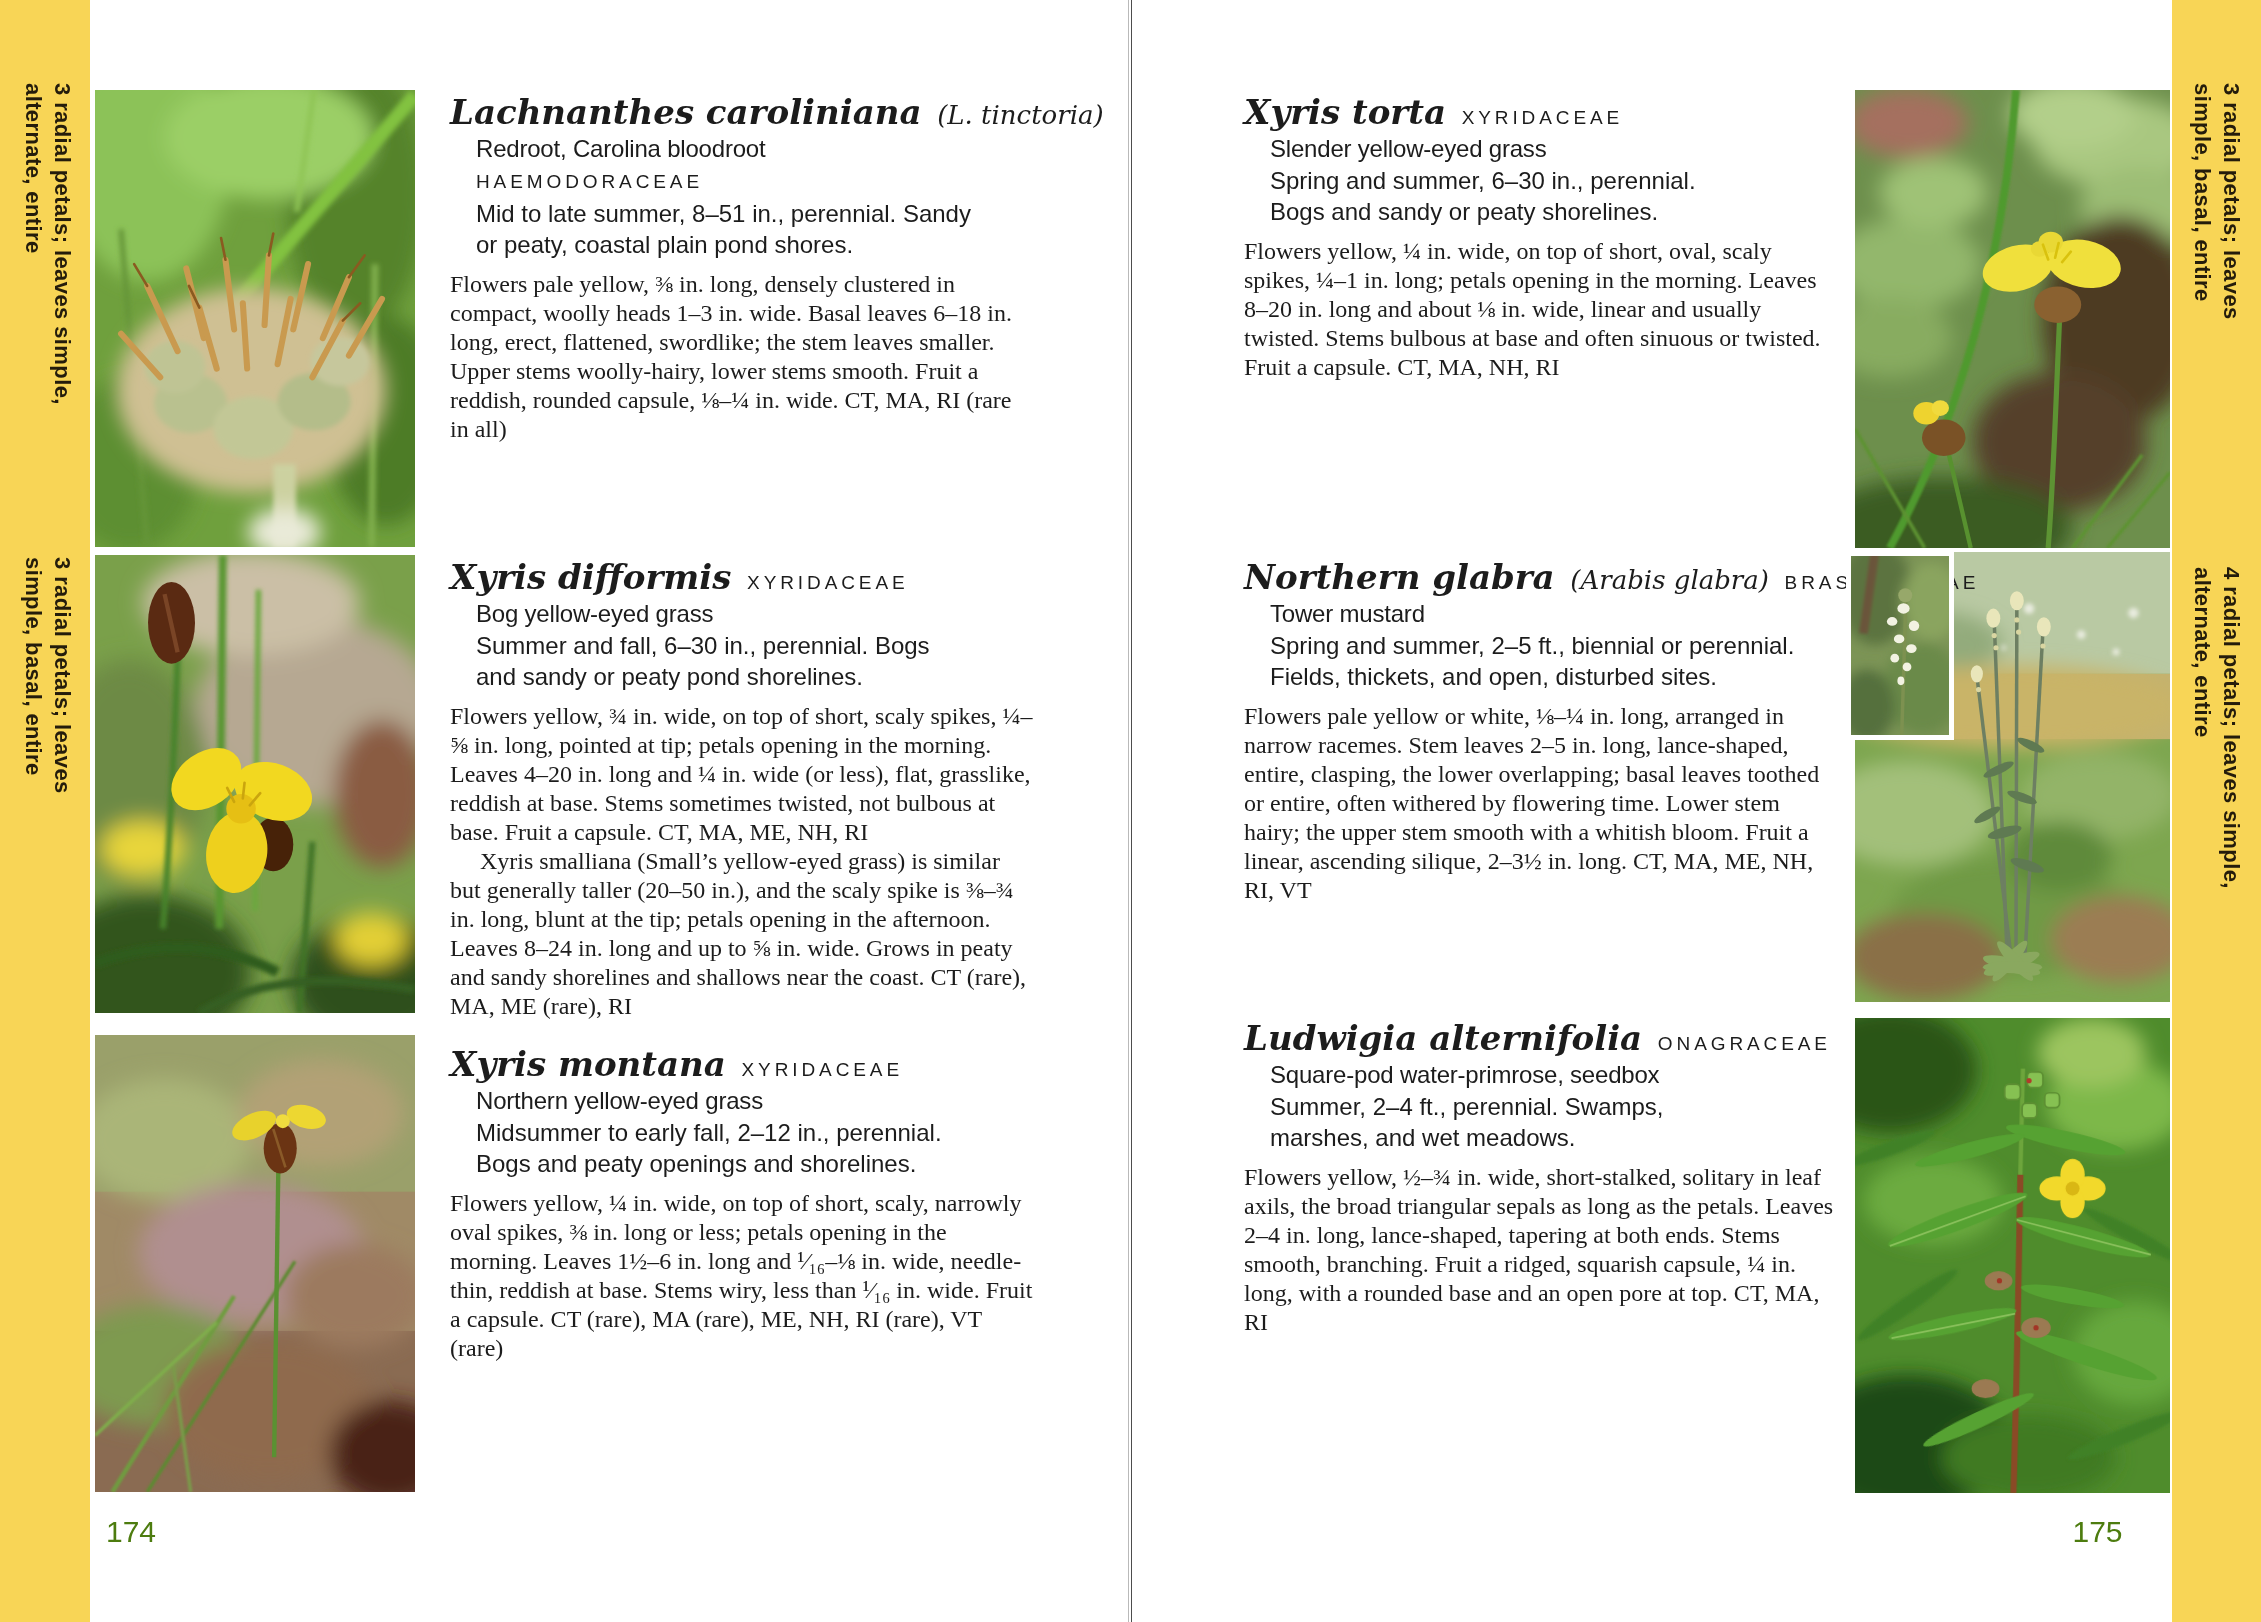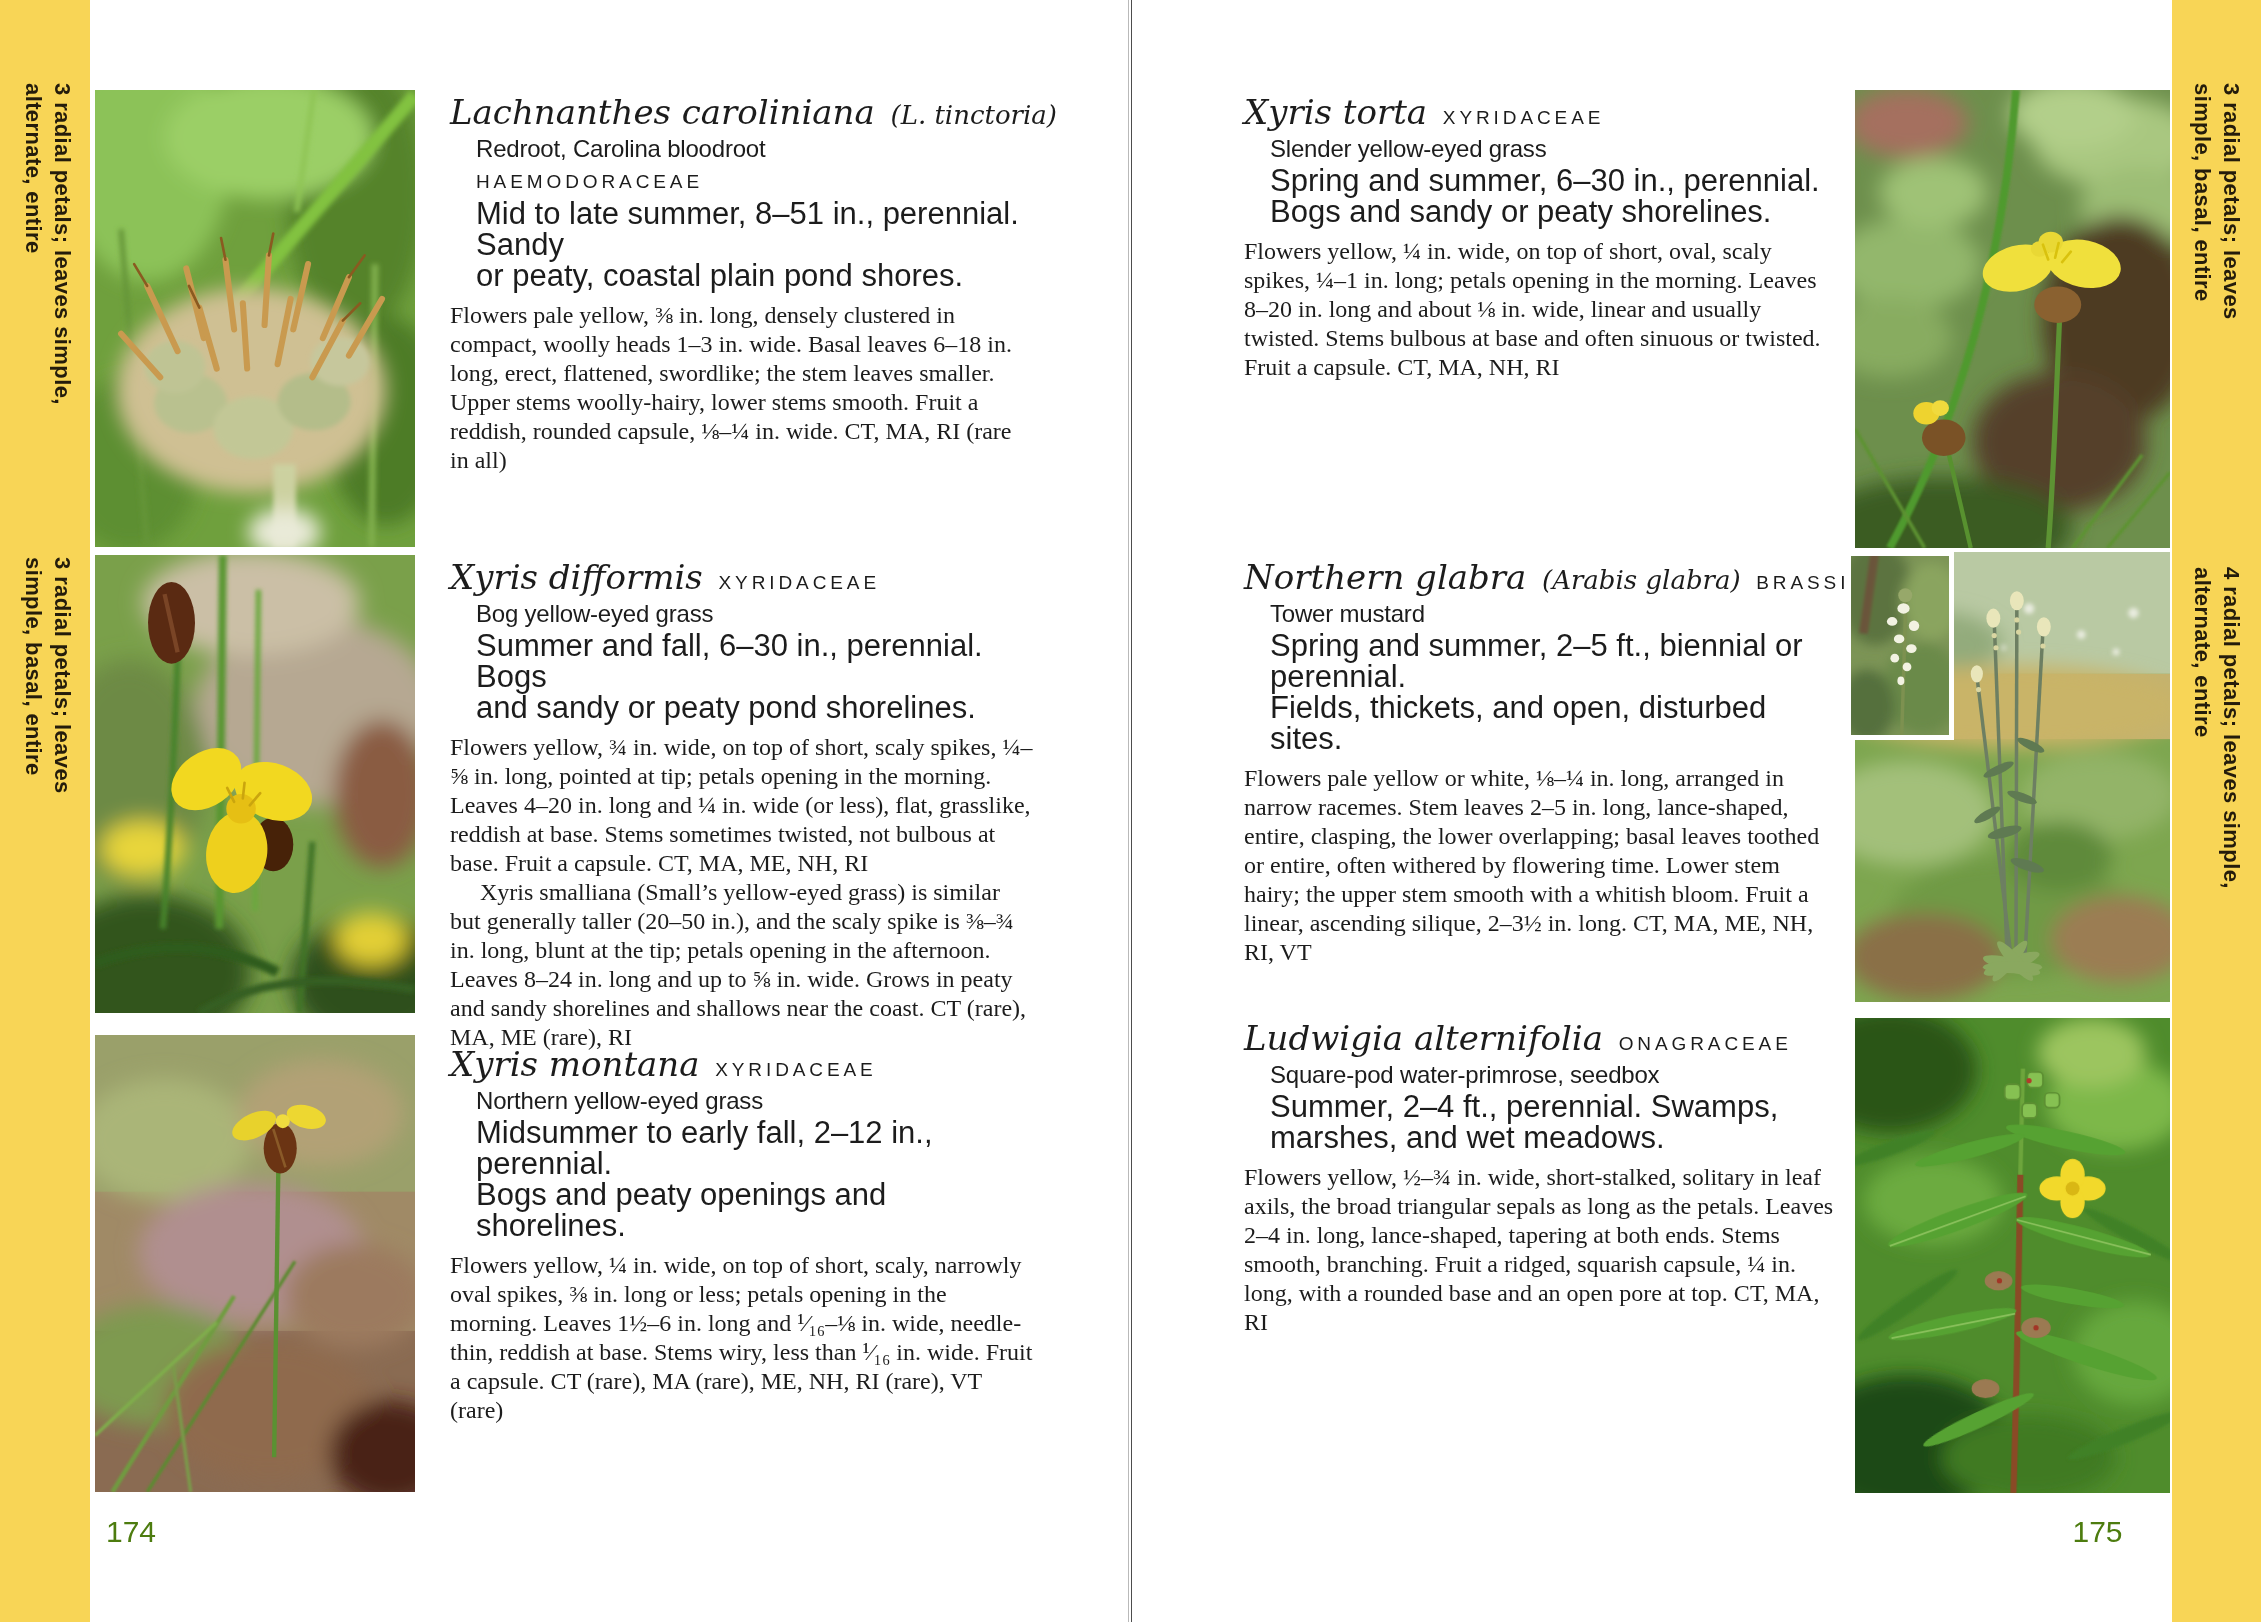--- a/index.html
+++ b/index.html
@@ -31,29 +31,29 @@
   #photo-turritis   {left:1855px;top:552px;width:315px;height:450px;}
   #photo-turritis-inset{left:1846px;top:551px;width:108px;height:189px;border:5.2px solid #ffffff;
                         box-sizing:border-box;z-index:5;}
   #photo-ludwigia   {left:1855px;top:1018px;width:315px;height:475px;}
 
   
   .entry{position:absolute;}
   .entry-left{left:450px;width:584px;}
   .entry-right{left:1244px;width:590px;}
   .title-line{margin:0;display:flex;align-items:baseline;gap:15.7px;flex-wrap:nowrap;}
-  .sci{font-family:"DejaVu Serif","Liberation Serif",serif;font-style:italic;font-weight:normal;
+  .sci{font-family:"DejaVu Serif","Liberation Serif",serif;font-style:italic;font-weight:bold;
        font-size:34px;line-height:40px;white-space:nowrap;}
   .syn{font-family:"DejaVu Serif","Liberation Serif",serif;font-style:italic;font-weight:normal;
        font-size:26px;white-space:nowrap;}
   .fam{font-size:19px;letter-spacing:3.9px;font-weight:normal;white-space:nowrap;}
   .sub{margin-left:26px;}
   .family-line{font-size:19px;letter-spacing:3.9px;line-height:33px;}
   .common{font-weight:normal;font-size:24px;line-height:33px;letter-spacing:-0.2px;}
-  .season{font-size:31px;line-height:31px;white-space:pre-line;}
+  .season{font-size:24px;line-height:31px;white-space:pre-line;}
   .body{font-family:"Liberation Serif","DejaVu Serif",serif;font-size:24px;line-height:29px;
         margin-top:10.4px;text-align:left;}
   .body p{margin:0;}
   .body p + p{text-indent:30px;}
 
   
   .pagenum{position:absolute;top:1515px;font-size:30px;color:#4d7c0f;}
   #pagenum-left{left:106px;}
   #pagenum-right{left:2054px;width:87px;text-align:center;}
 </style>

